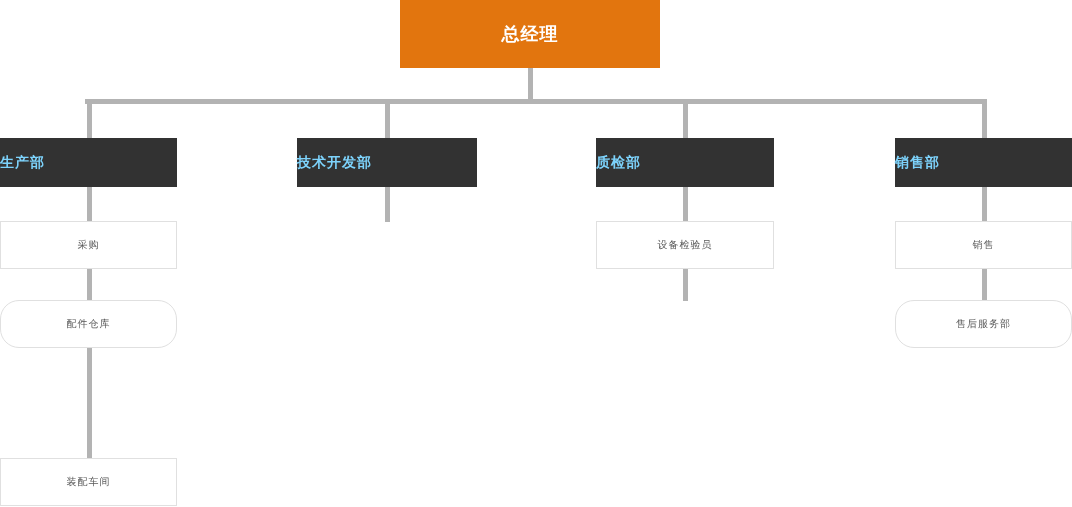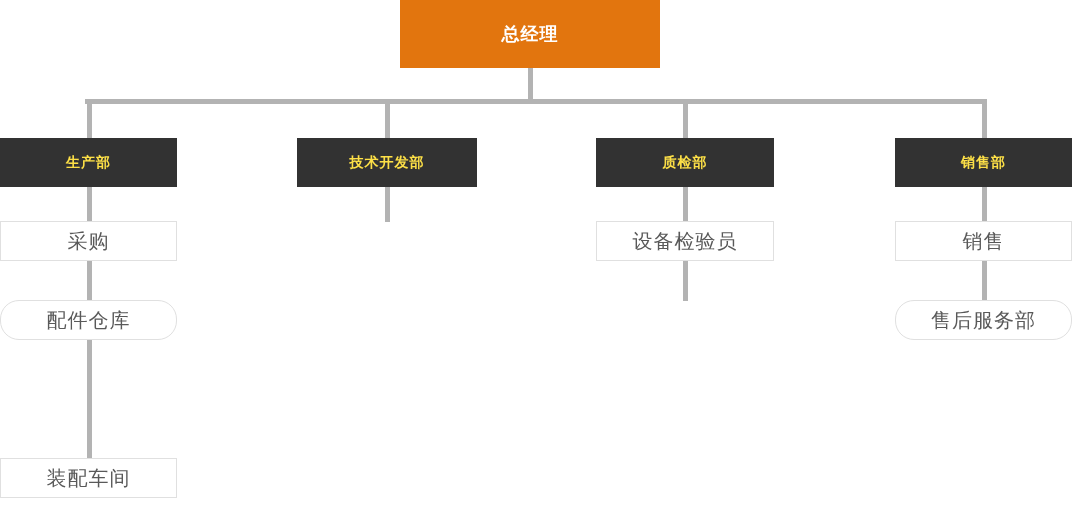--- a/index.html
+++ b/index.html
@@ -33,30 +33,30 @@
   .spine {
     position: absolute; left: 50%; width: 5px; margin-left: -2px;
     top: 99px; background: #b3b3b3; z-index: 0;
   }
   .spine-4 { height: 360px; }  
   .spine-1 { height: 123px; }  
   .spine-2 { height: 202px; }  
 
   .dept-box {
     position: absolute; left: 0; right: 0; top: 138px; height: 49px;
-    background: #323232; color: #fde047; z-index: 1;
-    display: flex; align-items: center; justify-content: center;
+    background: #323232; color: #7dd3fc; z-index: 1;
+    display: flex; align-items: center; justify-content: flex-start;
     font-size: 14px; font-weight: 700; letter-spacing: 1px;
   }
 
   .child-box {
-    position: absolute; left: 0; right: 0; height: 40px; z-index: 1;
+    position: absolute; left: 0; right: 0; height: 48px; z-index: 1;
     background: #ffffff; border: 1px solid #e0e0e0;
     color: #595959; display: flex; align-items: center; justify-content: center;
-    font-size: 20px; letter-spacing: 1px;
+    font-size: 10px; letter-spacing: 1px;
   }
   .row-1 { top: 221px; }
   .row-2 { top: 300px; border-radius: 19px; }
   .row-3 { top: 379px; }
   .row-4 { top: 458px; }
 </style>
 </head>
 <body>
 
 <div class="stage">

